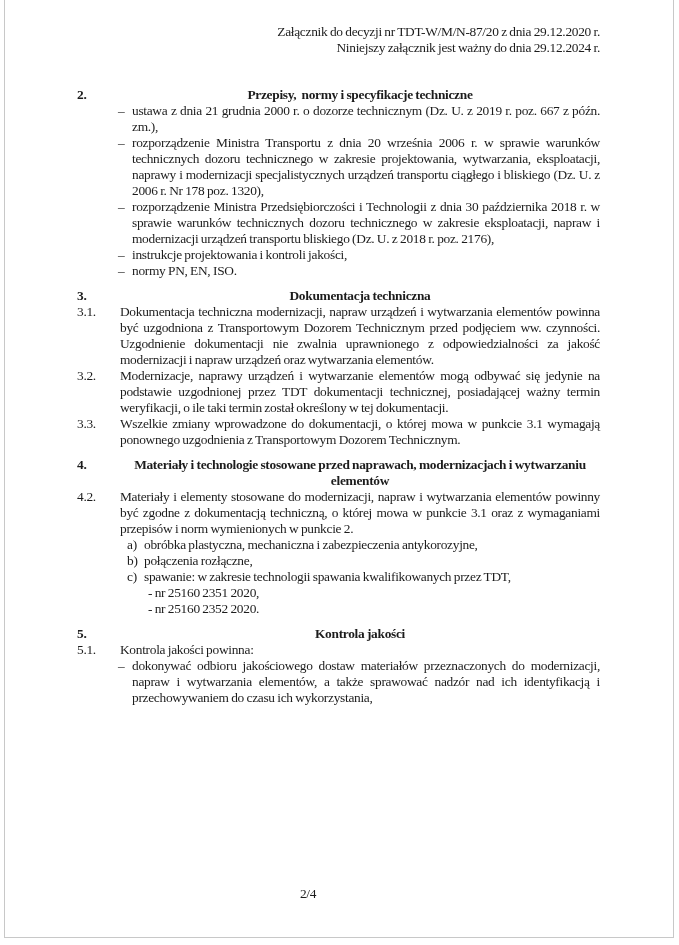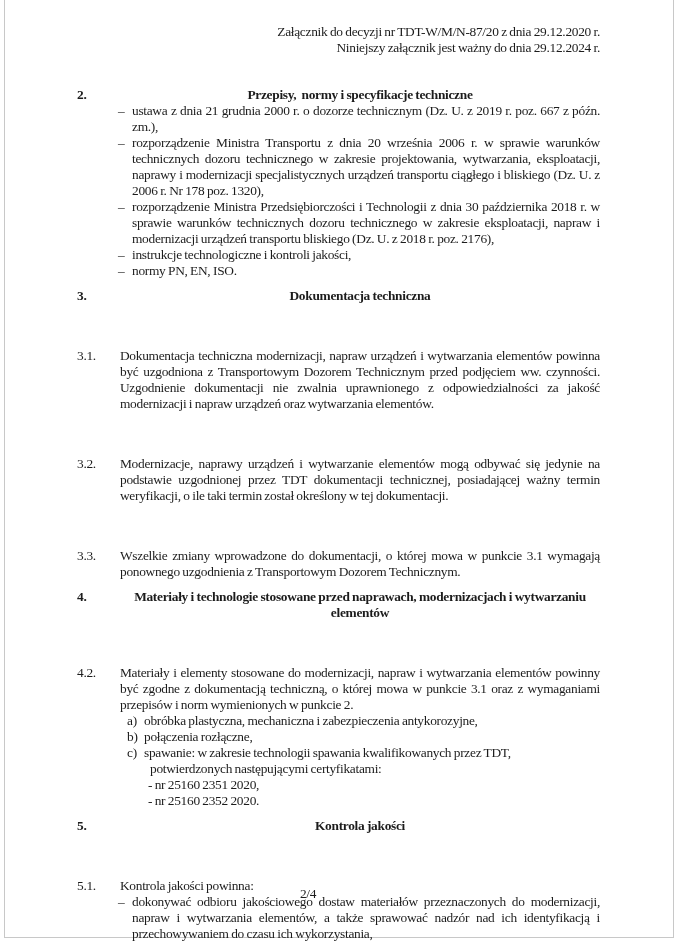--- a/index.html
+++ b/index.html
@@ -26,21 +26,21 @@
     line-height: 16px;
     letter-spacing: -0.3px;
     word-spacing: -0.5px;
   }
   .doc-header { text-align: right; }
   .section { margin-top: 9px; }
   .section.first { margin-top: 31px; }
   .sec-head { display: flex; font-weight: bold; }
   .sec-head .num { flex: 0 0 43px; }
   .sec-head .title { flex: 1; white-space: pre-wrap; text-align: center; }
-  .num-item { display: flex; margin-top: 44px; }
+  .num-item { display: flex; }
   .num-item .num { flex: 0 0 43px; }
   .num-item .txt { flex: 1; text-align: justify; }
   .dash-item { display: flex; margin-left: 41px; }
   .dash-item .dash { flex: 0 0 14px; }
   .dash-item .txt { flex: 1; text-align: justify; }
   .letter-item { display: flex; margin-left: 50px; }
   .letter-item .letter { flex: 0 0 17px; }
   .letter-item .txt { flex: 1; }
   .cont-line { margin-left: 73px; }
   .cert-line { margin-left: 71px; }
@@ -76,21 +76,21 @@
     <div class="dash-item">
       <span class="dash">–</span>
       <div class="txt">rozporządzenie Ministra Transportu z dnia 20 września 2006 r. w sprawie warunków technicznych dozoru technicznego w zakresie projektowania, wytwarzania, eksploatacji, naprawy i modernizacji specjalistycznych urządzeń transportu ciągłego i bliskiego (Dz. U. z 2006 r. Nr 178 poz. 1320),</div>
     </div>
     <div class="dash-item">
       <span class="dash">–</span>
       <div class="txt">rozporządzenie Ministra Przedsiębiorczości i Technologii z dnia 30 października 2018 r. w sprawie warunków technicznych dozoru technicznego w zakresie eksploatacji, napraw i modernizacji urządzeń transportu bliskiego (Dz. U. z 2018 r. poz. 2176),</div>
     </div>
     <div class="dash-item">
       <span class="dash">–</span>
-      <div class="txt">instrukcje technologiczne i kontroli jakości,</div>
+      <div class="txt">instrukcje projektowania i kontroli jakości,</div>
     </div>
     <div class="dash-item">
       <span class="dash">–</span>
       <div class="txt">normy PN, EN, ISO.</div>
     </div>
   </div>
 
   <div class="section">
     <div class="sec-head">
       <span class="num">3.</span>
@@ -124,21 +124,20 @@
       <div class="txt">obróbka plastyczna, mechaniczna i zabezpieczenia antykorozyjne,</div>
     </div>
     <div class="letter-item">
       <span class="letter">b)</span>
       <div class="txt">połączenia rozłączne,</div>
     </div>
     <div class="letter-item">
       <span class="letter">c)</span>
       <div class="txt">spawanie: w zakresie technologii spawania kwalifikowanych przez TDT,</div>
     </div>
-    <div class="cont-line">potwierdzonych następującymi certyfikatami:</div>
     <div class="cert-line">- nr 25160 2351 2020,</div>
     <div class="cert-line">- nr 25160 2352 2020.</div>
   </div>
 
   <div class="section">
     <div class="sec-head">
       <span class="num">5.</span>
       <span class="title">Kontrola jakości</span>
     </div>
     <div class="num-item">

